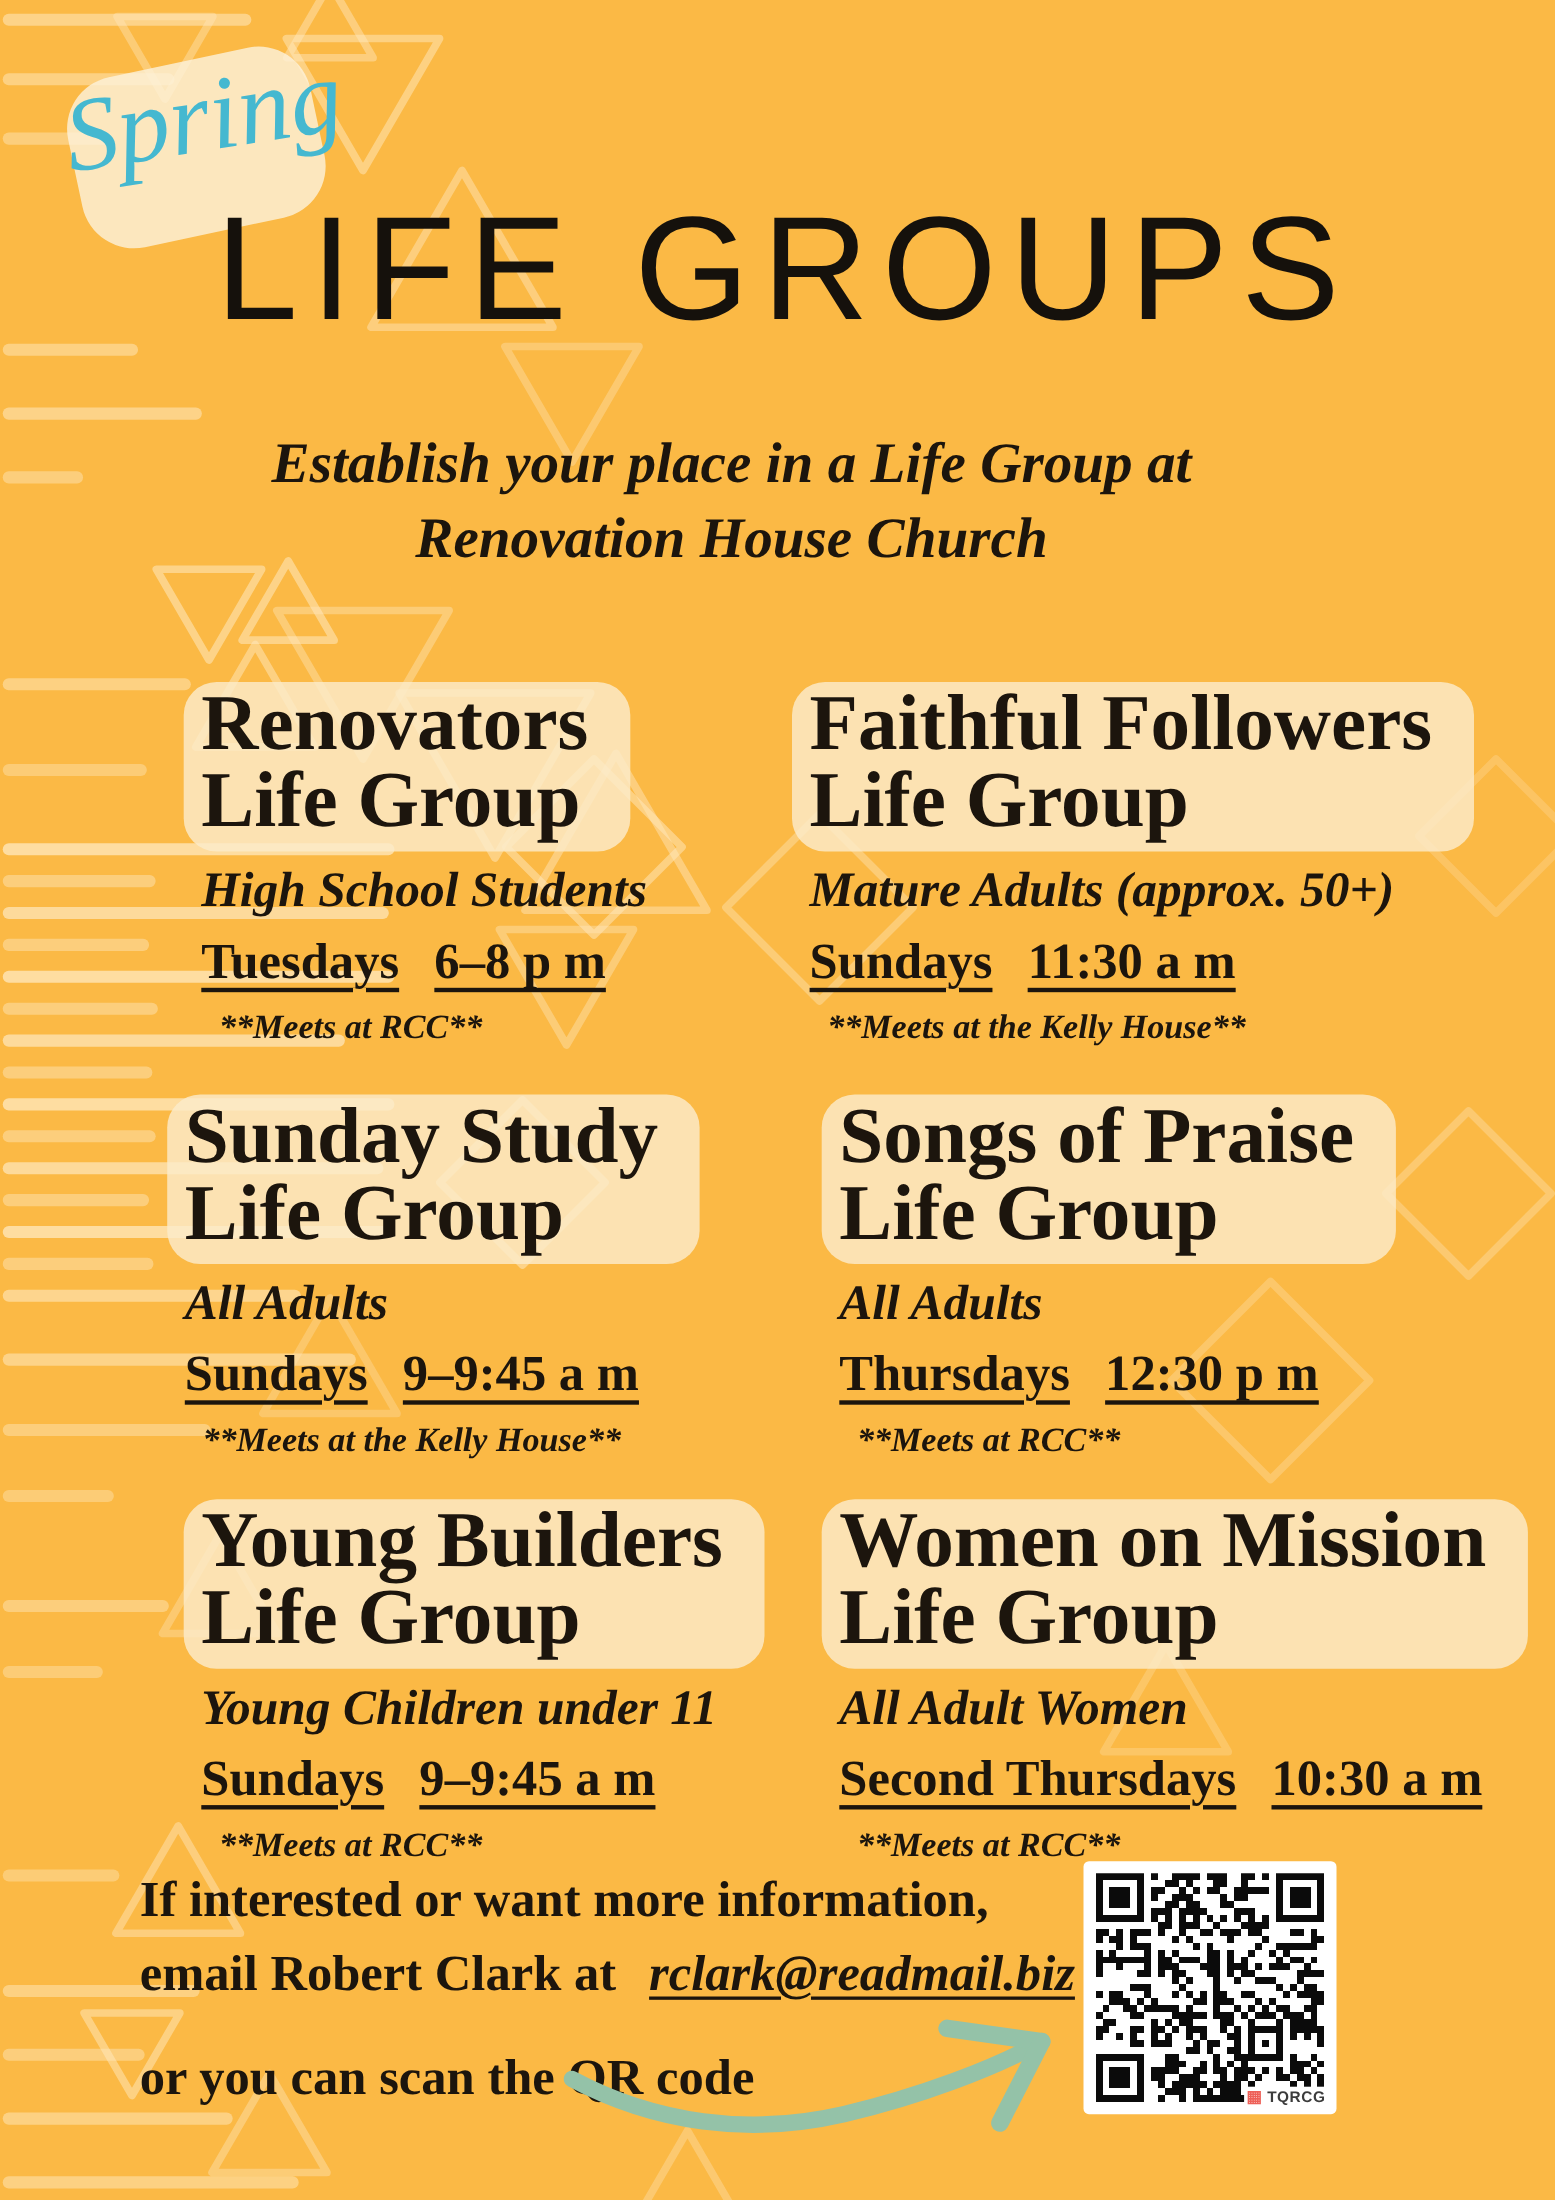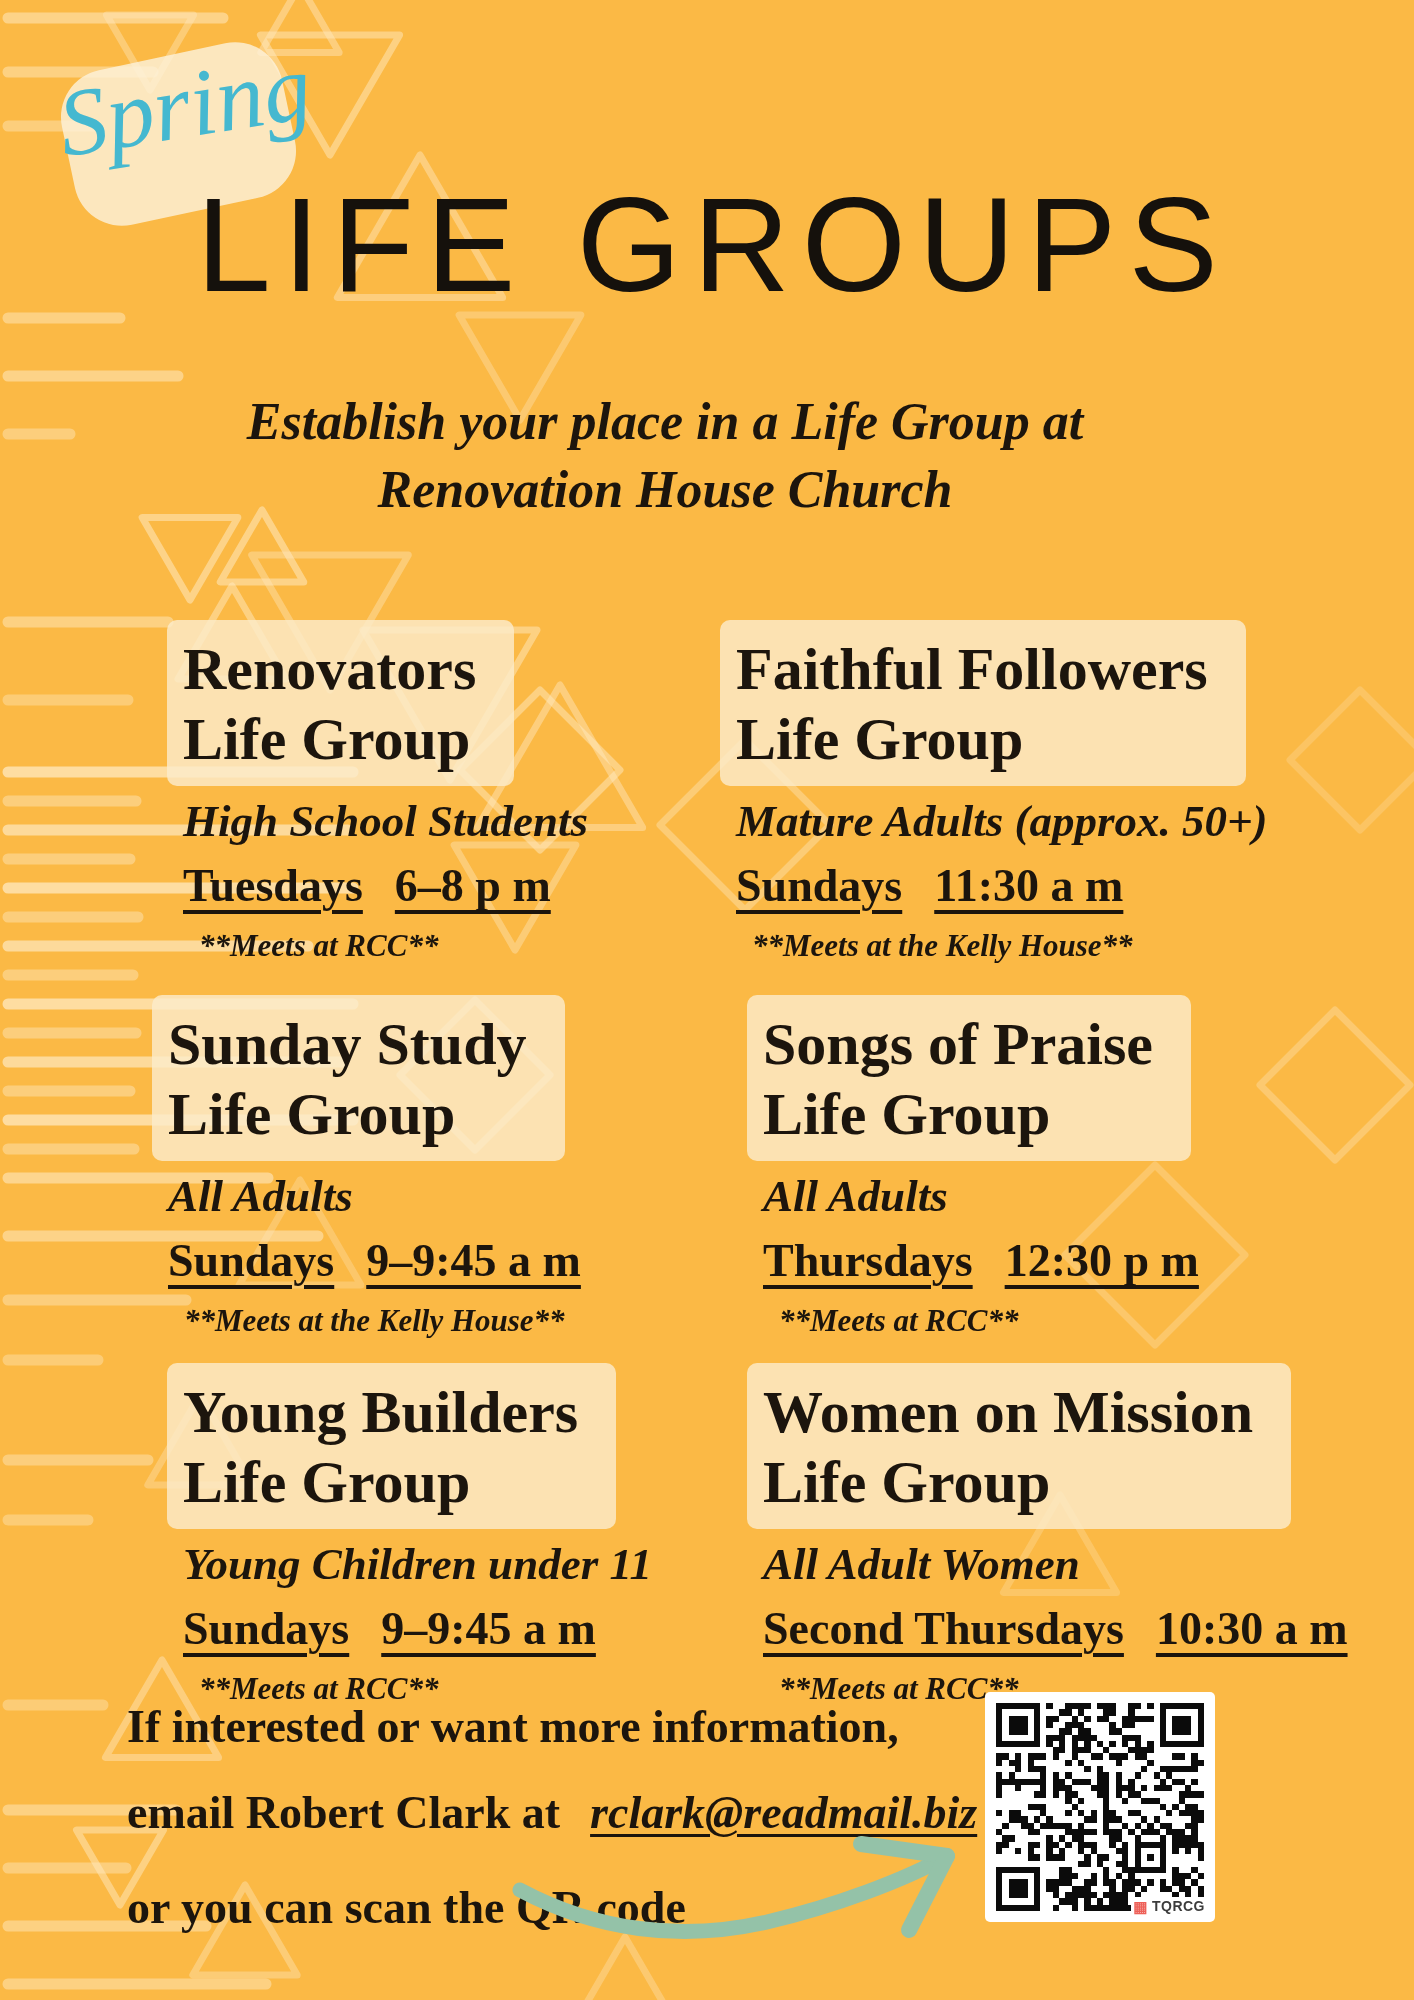--- a/index.html
+++ b/index.html
@@ -38,35 +38,35 @@
     left:0; top:388px; width:1330px; text-align:center;
     font-weight:700; font-size:52px; line-height:1.3; color:var(--ink);font-style:italic;
   }
 
   
   .card{position:absolute; z-index:1; width:600px;}
   .c1{left:167px; top:620px;} .c2{left:720px; top:620px;}
   .c3{left:152px; top:995px;} .c4{left:747px; top:995px;}
   .c5{left:167px; top:1363px;} .c6{left:747px; top:1363px;}
   .hl{
-    display:inline-block; background:var(--cream); border-radius:10px;
-    padding:14px 38px 12px 16px;
-    font-weight:700; font-size:60px; line-height:70px; color:var(--ink);
+    display:inline-block; background:var(--cream); border-radius:30px;
+    padding:2px 38px 12px 16px;
+    font-weight:700; font-size:72px; line-height:70px; color:var(--ink);
     white-space:nowrap;
   }
   .aud{margin:10px 0 0 16px; font-style:italic; font-weight:600; font-size:45px; line-height:1.12; white-space:nowrap;}
   .sched{margin:14px 0 0 16px; font-weight:600; font-size:46px; line-height:1.15; white-space:nowrap;}
   .sched .seg{text-decoration:underline; text-decoration-thickness:4px; text-underline-offset:9px;}
   .sched .time{margin-left:32px;}
   .loc{margin:16px 0 0 32px; font-style:italic; font-weight:700; font-size:31px; line-height:1.1; white-space:nowrap;}
 
   
   #footer{left:127px; top:1698px; font-weight:600; font-size:46px; line-height:1.25;}
   #footer .f1{display:block;}
-  #footer .f2{display:flex; align-items:flex-start; gap:30px; margin-top:28px;}
+  #footer .f2{display:flex; align-items:flex-start; gap:30px; margin-top:9px;}
   #footer .f3{display:block; margin-top:38px;}
   #email-link{
     font-style:italic; color:var(--ink);
     text-decoration:underline; text-decoration-thickness:3px; text-underline-offset:6px;
   }
 
   
   #qr-arrow{left:505px; top:1818px; width:470px; height:140px;}
 
   

